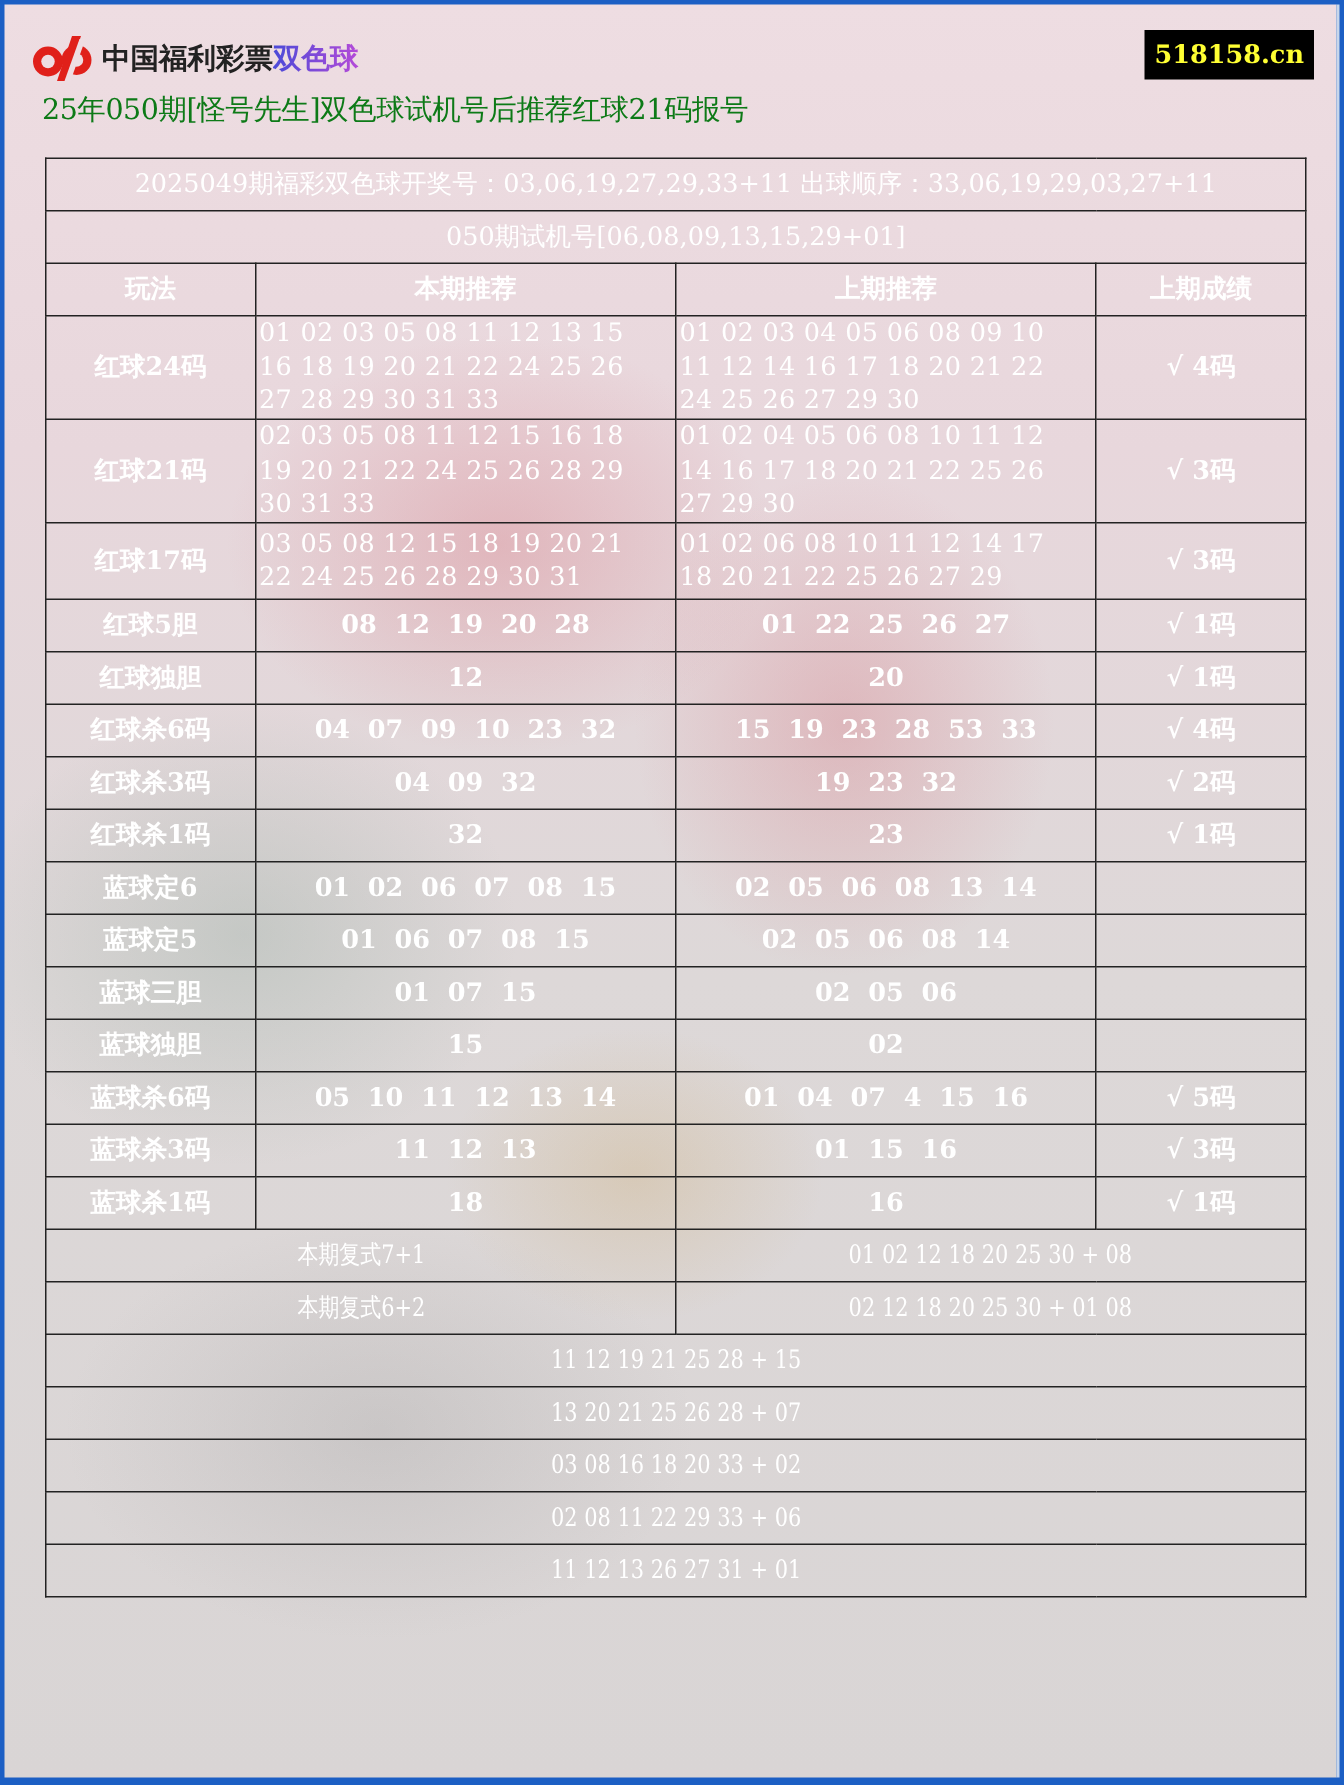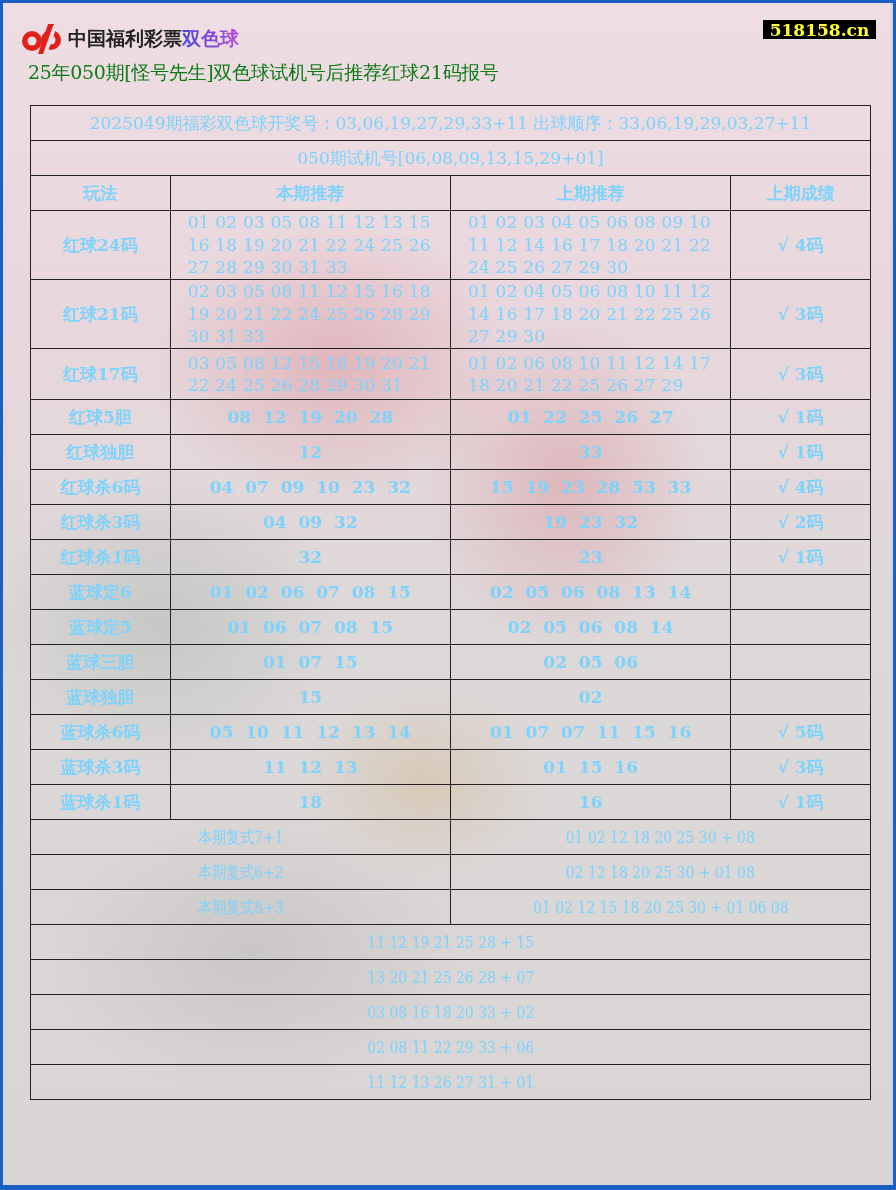--- a/index.html
+++ b/index.html
@@ -27,41 +27,41 @@
   .logo-mark { width: 46px; height: 34px; }
   .logo-text {
     font-family: "DejaVu Sans", "Liberation Sans", sans-serif;
     font-weight: bold; font-size: 19px; color: #222; letter-spacing: 0px;
   }
   .logo-text .ssq {
     background: linear-gradient(90deg, #4a4ad8, #b54ad8);
     -webkit-background-clip: text; background-clip: text; color: transparent;
   }
   .site-badge {
-    position: absolute; left: 763px; top: 20px; width: 113px; height: 19px;
+    position: absolute; left: 763px; top: 20px; width: 113px; height: 33px;
     background: #000; color: #ffff33;
     font-family: "DejaVu Serif", serif; font-size: 17px; font-weight: bold;
     display: flex; align-items: center; justify-content: center;
   }
   .page-title {
     position: absolute; left: 28px; top: 60px; width: 850px;
     font-size: 19px; color: #0d7a17; font-weight: normal; white-space: nowrap;
     letter-spacing: -0.3px;
     font-family: "DejaVu Serif", "Liberation Serif", serif;
   }
   table.main {
     position: absolute; left: 30px; top: 105px; width: 841px;
     border-collapse: collapse; table-layout: fixed;
-    font-size: 17px; color: #7dd3fc;
+    font-size: 17px; color: #ffffff;
   }
   table.main td {
     border: 1px solid #222; text-align: center; vertical-align: middle;
     padding: 0; line-height: 22px; height: 34px;
   }
-  table.main td.nums-left { text-align: left; padding-left: 17px; line-height: 22.5px; letter-spacing: 0.2px; }
+  table.main td.nums-left { text-align: left; padding-left: 2px; line-height: 22.5px; letter-spacing: 0.2px; }
   td.lbl { font-weight: bold; }
   .c1 { width: 139px; } .c2 { width: 279px; } .c3 { width: 279px; } .c4 { width: 139px; }
   .narrow { display: inline-block; transform: scaleX(0.82); }
   .numcell { white-space: pre; }
 </style>
 </head>
 <body>
 
 <div class="frame"></div>
 
@@ -133,21 +133,21 @@
 
     <tr>
       <td class="lbl">红球5胆</td>
       <td class="numcell lbl">08  12  19  20  28</td>
       <td class="numcell lbl">01  22  25  26  27</td>
       <td class="lbl">√ 1码</td>
     </tr>
     <tr>
       <td class="lbl">红球独胆</td>
       <td class="numcell lbl">12</td>
-      <td class="numcell lbl">33</td>
+      <td class="numcell lbl">20</td>
       <td class="lbl">√ 1码</td>
     </tr>
     <tr>
       <td class="lbl">红球杀6码</td>
       <td class="numcell lbl">04  07  09  10  23  32</td>
       <td class="numcell lbl">15  19  23  28  53  33</td>
       <td class="lbl">√ 4码</td>
     </tr>
     <tr>
       <td class="lbl">红球杀3码</td>
@@ -181,21 +181,21 @@
     </tr>
     <tr>
       <td class="lbl">蓝球独胆</td>
       <td class="numcell lbl">15</td>
       <td class="numcell lbl">02</td>
       <td class="lbl"></td>
     </tr>
     <tr>
       <td class="lbl">蓝球杀6码</td>
       <td class="numcell lbl">05  10  11  12  13  14</td>
-      <td class="numcell lbl">01  07  07  11  15  16</td>
+      <td class="numcell lbl">01  04  07  4  15  16</td>
       <td class="lbl">√ 5码</td>
     </tr>
     <tr>
       <td class="lbl">蓝球杀3码</td>
       <td class="numcell lbl">11  12  13</td>
       <td class="numcell lbl">01  15  16</td>
       <td class="lbl">√ 3码</td>
     </tr>
     <tr>
       <td class="lbl">蓝球杀1码</td>
@@ -205,24 +205,20 @@
     </tr>
 
     <tr>
       <td colspan="2"><span class="narrow">本期复式7+1</span></td>
       <td colspan="2"><span class="narrow">01 02 12 18 20 25 30 + 08</span></td>
     </tr>
     <tr>
       <td colspan="2"><span class="narrow">本期复式6+2</span></td>
       <td colspan="2"><span class="narrow">02 12 18 20 25 30 + 01 08</span></td>
     </tr>
-    <tr>
-      <td colspan="2"><span class="narrow">本期复式8+3</span></td>
-      <td colspan="2"><span class="narrow">01 02 12 15 18 20 25 30 + 01 06 08</span></td>
-    </tr>
 
     <tr>
         <td colspan="4"><span class="narrow">11 12 19 21 25 28 + 15</span></td>
       </tr>
     <tr>
         <td colspan="4"><span class="narrow">13 20 21 25 26 28 + 07</span></td>
       </tr>
     <tr>
         <td colspan="4"><span class="narrow">03 08 16 18 20 33 + 02</span></td>
       </tr>

